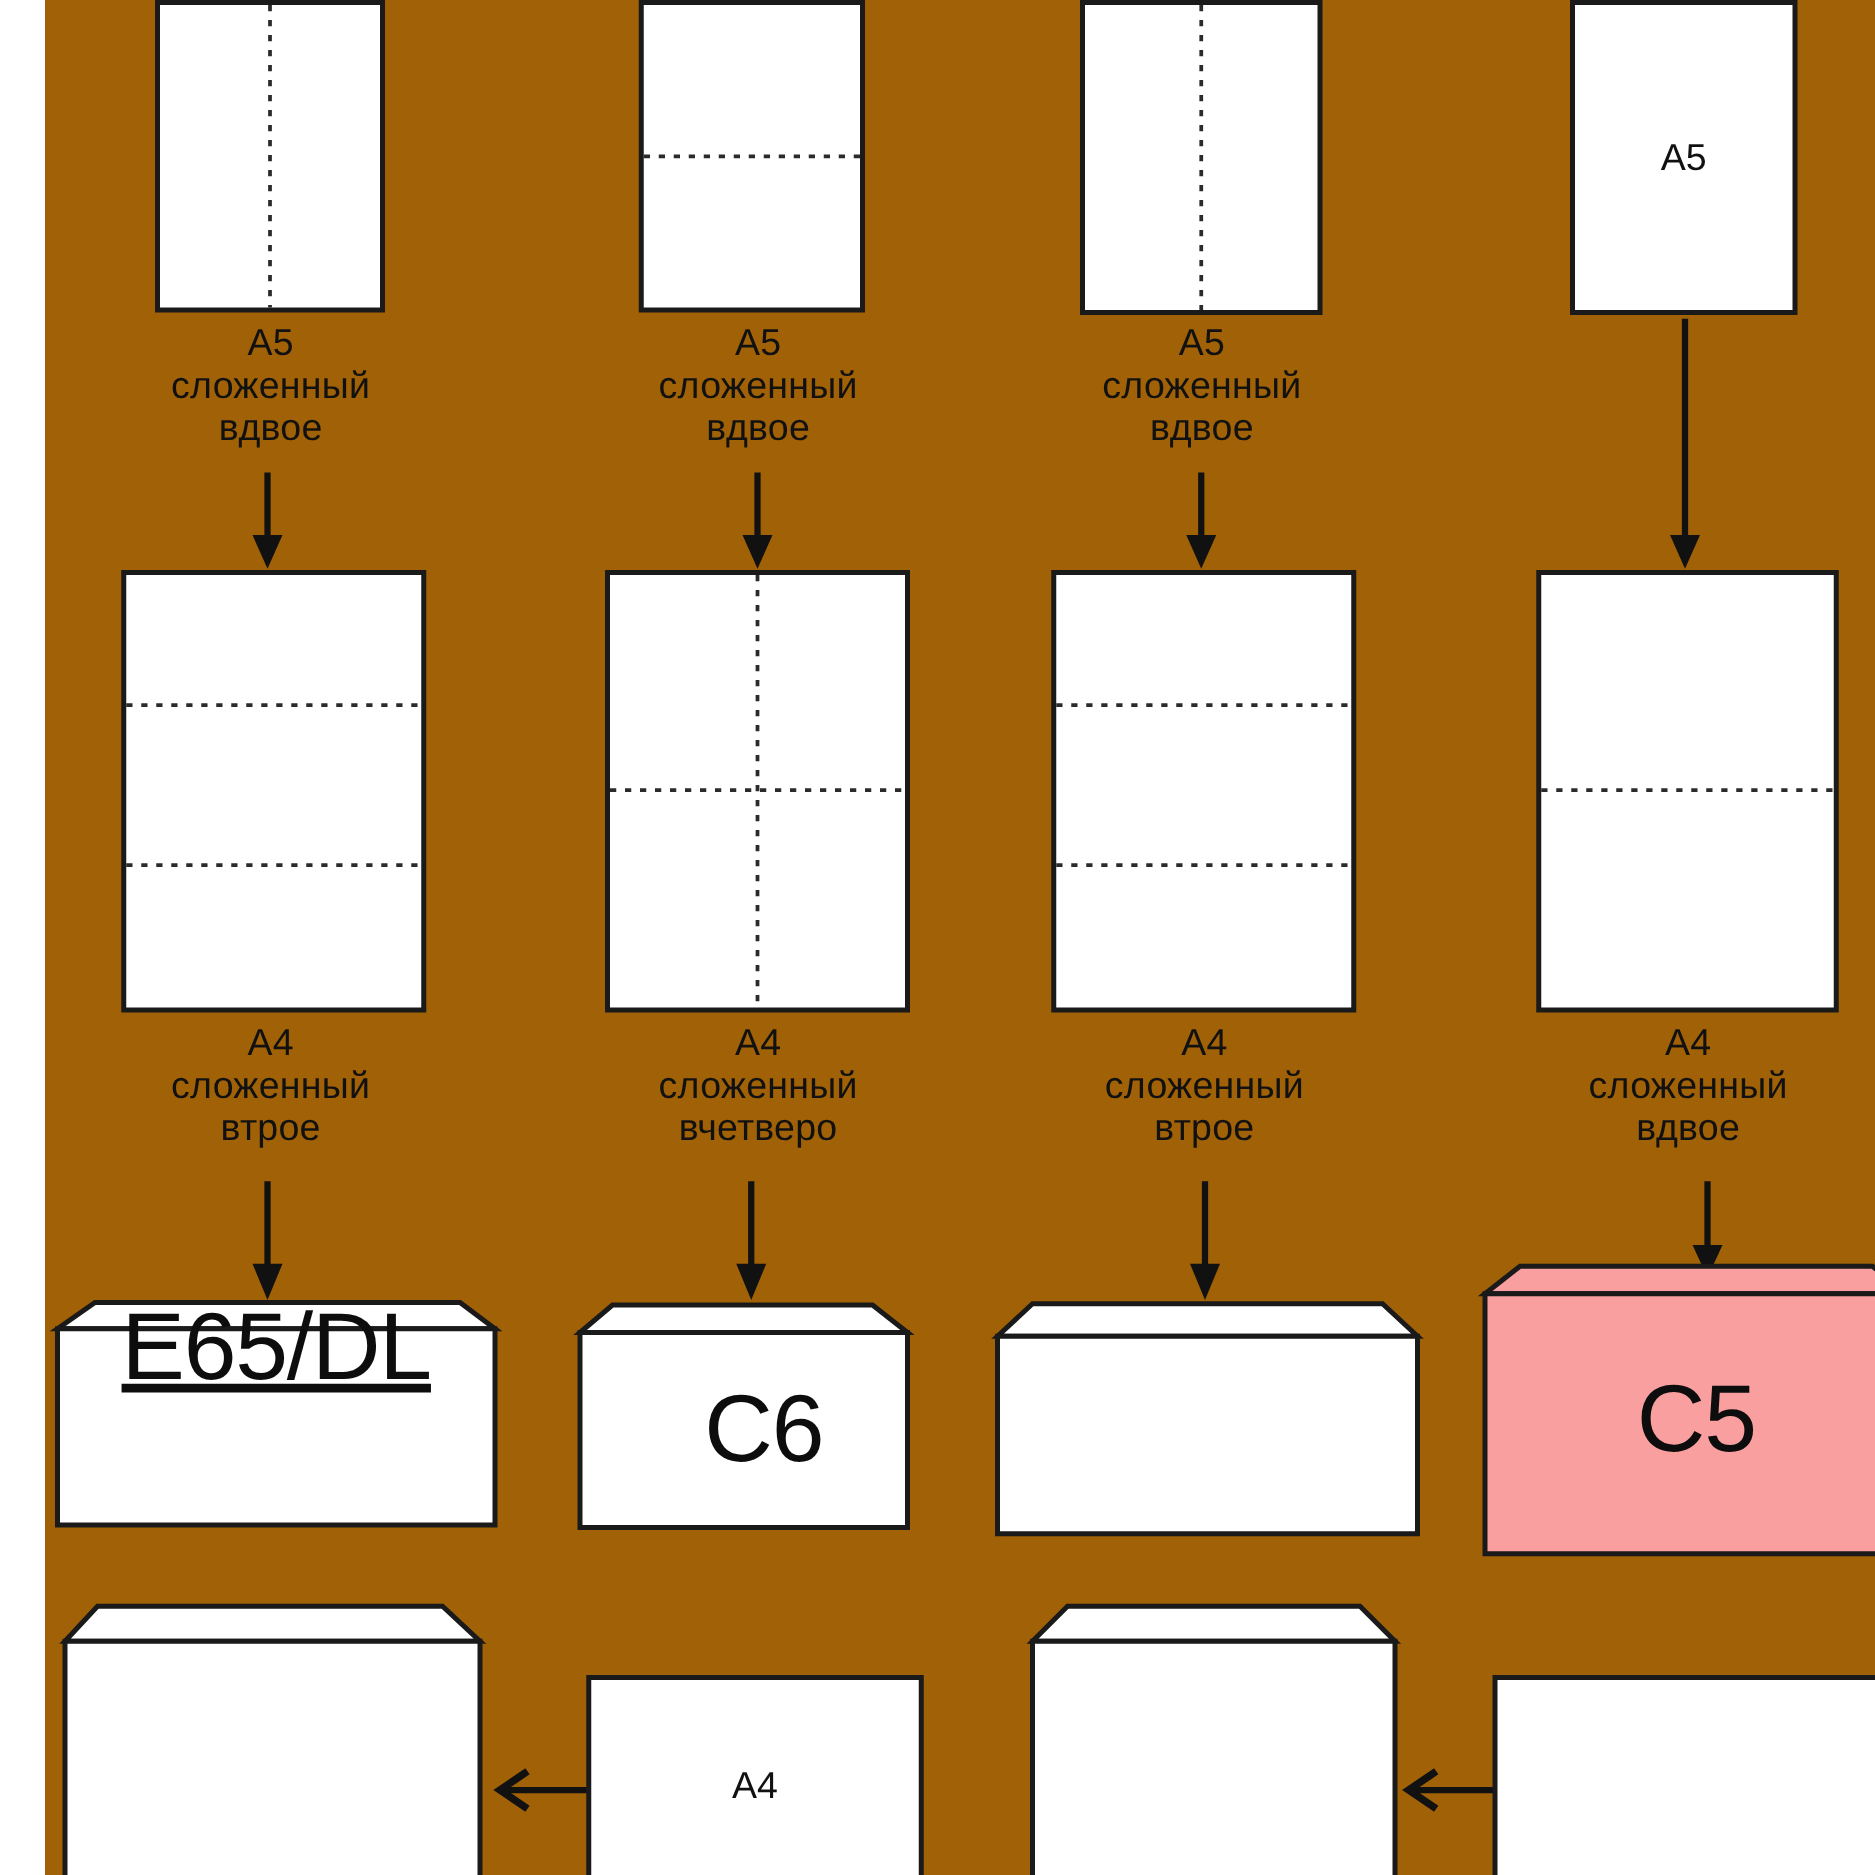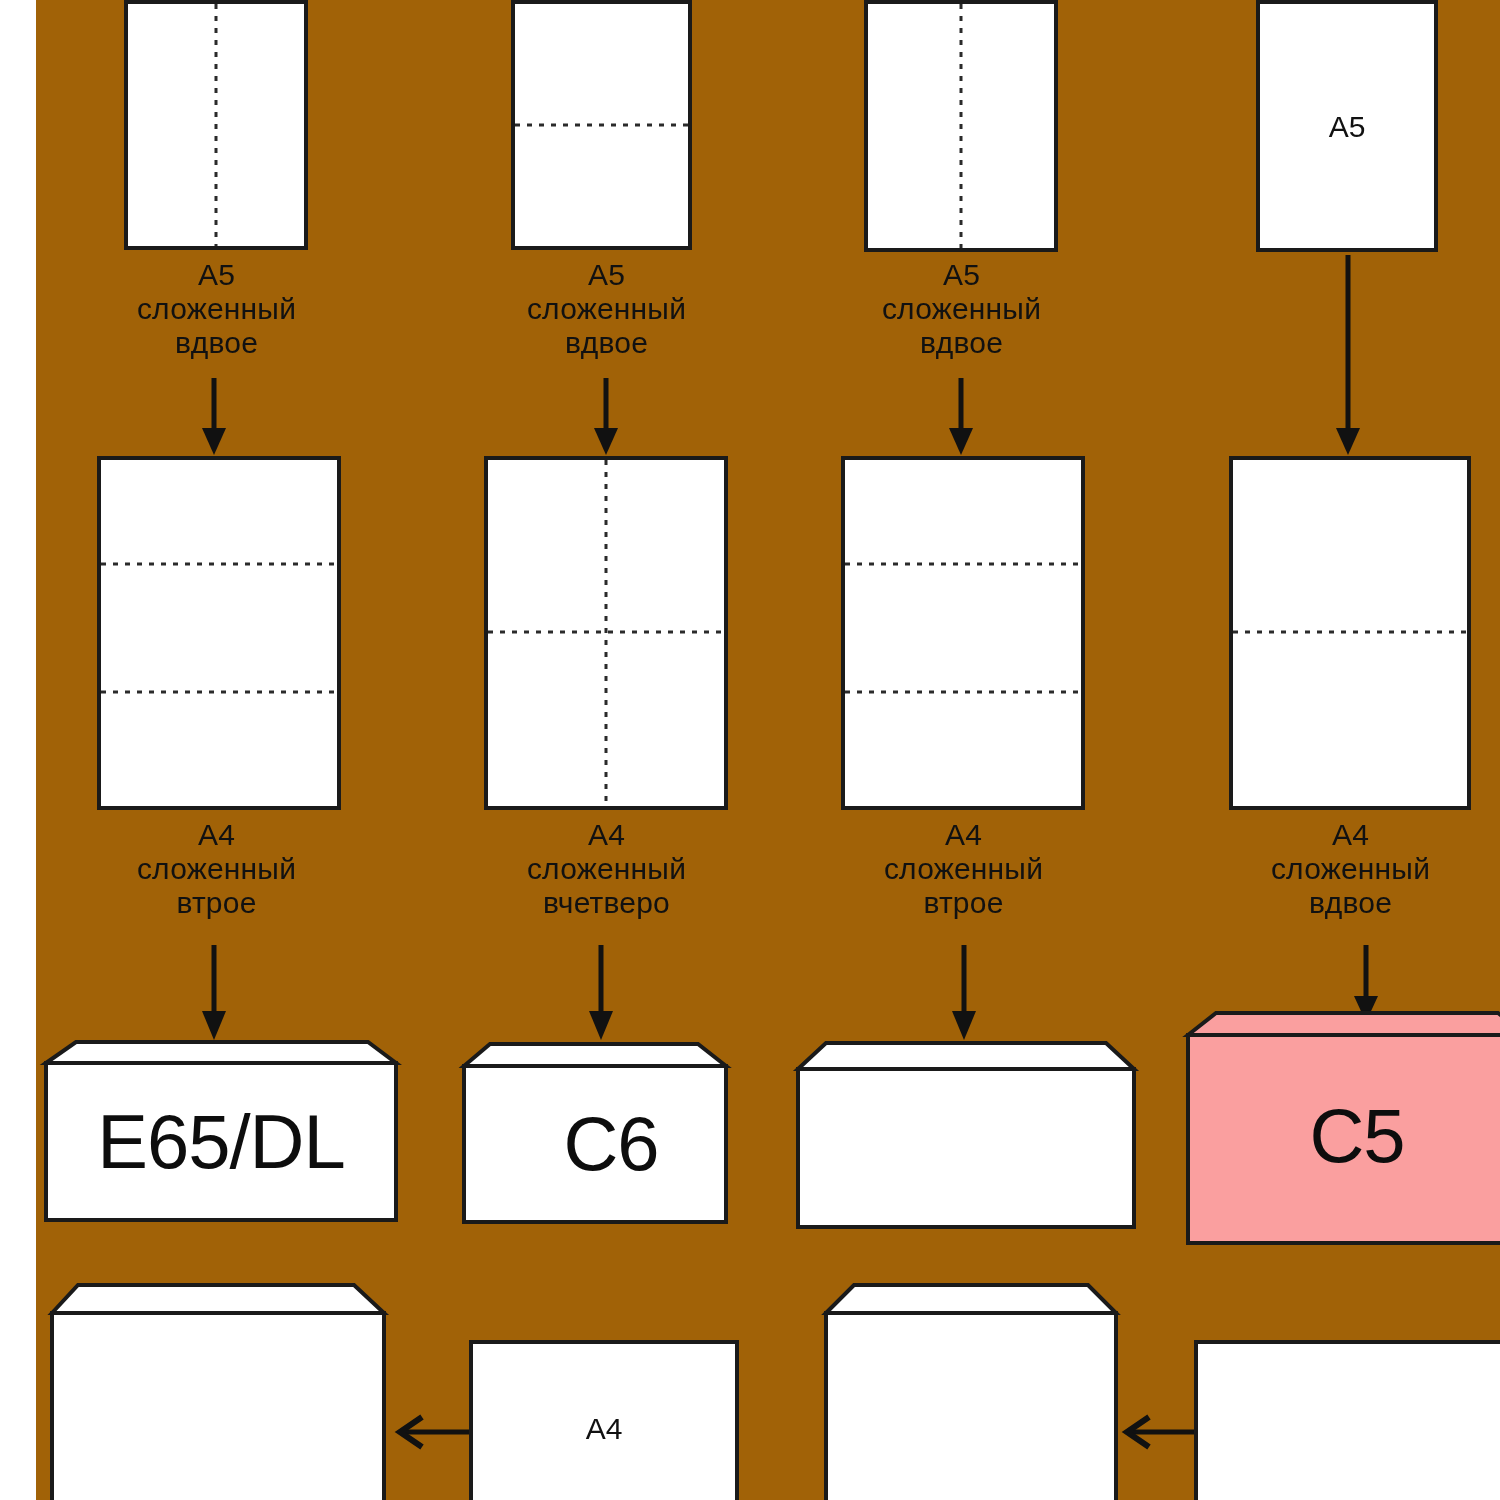--- a/index.html
+++ b/index.html
@@ -258,20 +258,20 @@
   <div class="caption" style="left:448px; top:818px; width:245px;">A4
 сложенный
 вчетверо</div>
   <div class="caption" style="left:805px; top:818px; width:245px;">A4
 сложенный
 втрое</div>
   <div class="caption" style="left:1192px; top:818px; width:245px;">A4
 сложенный
 вдвое</div>
 
-  <div class="env-label" style="left:10px; top:1098px; width:350px;">E65/DL</div>
+  <div class="env-label" style="left:10px; top:1034px; width:350px;text-decoration:underline;">E65/DL</div>
   <div class="env-label" style="left:444px; top:1100px; width:262px;">C6</div>
   <div class="env-label" style="left:1152px; top:1092px; width:338px;">C5</div>
 
   <div class="paper-label" style="left:435px; top:1412px; width:266px;">A4</div>
 
 
 </div>
 
 </body></html>

